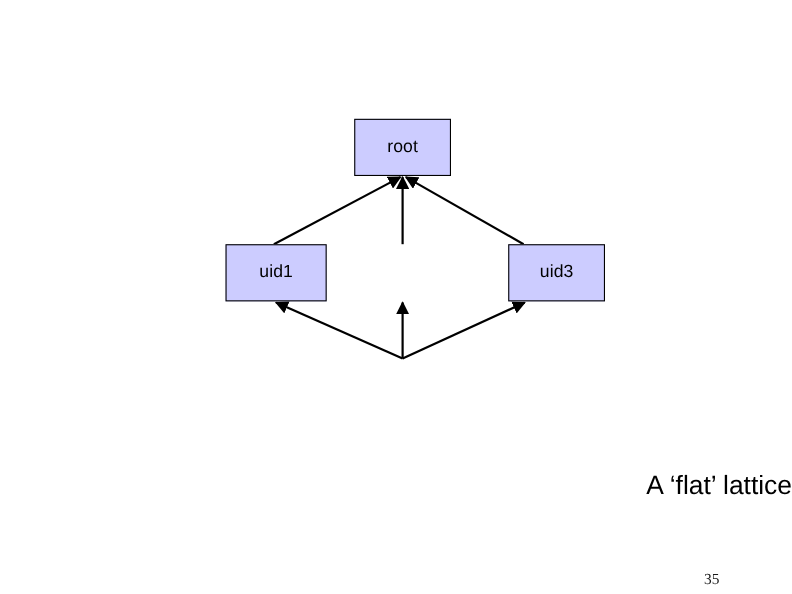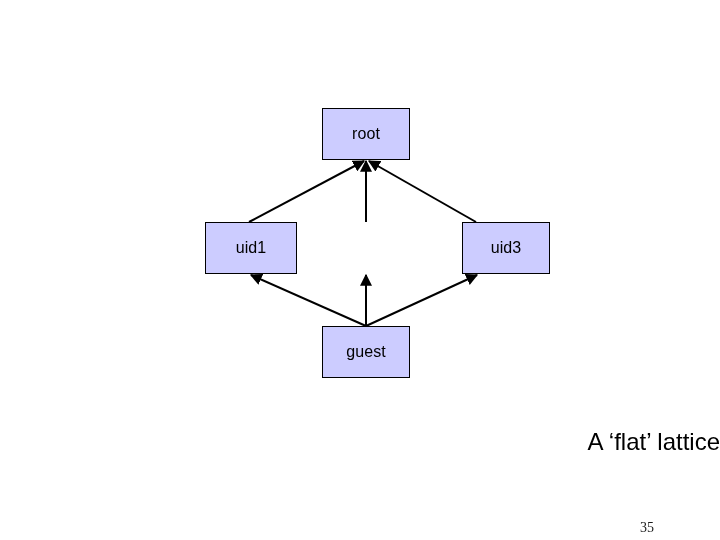--- a/index.html
+++ b/index.html
@@ -107,21 +107,18 @@
 
   <div class="node" id="node-uid1">
     <span class="node-label">uid1</span>
   </div>
 
 
   <div class="node" id="node-uid3">
     <span class="node-label">uid3</span>
   </div>
 
-  <div class="node" id="node-guest">
-    <span class="node-label">guest</span>
-  </div>
 
   <div id="caption">A ‘flat’ lattice</div>
 
   <div id="page-number">35</div>
 
 </div>
 
 </body></html>

